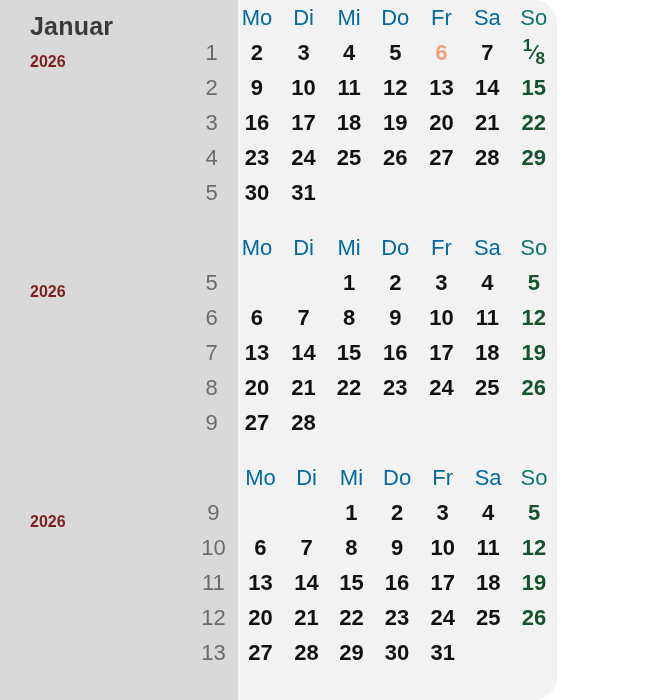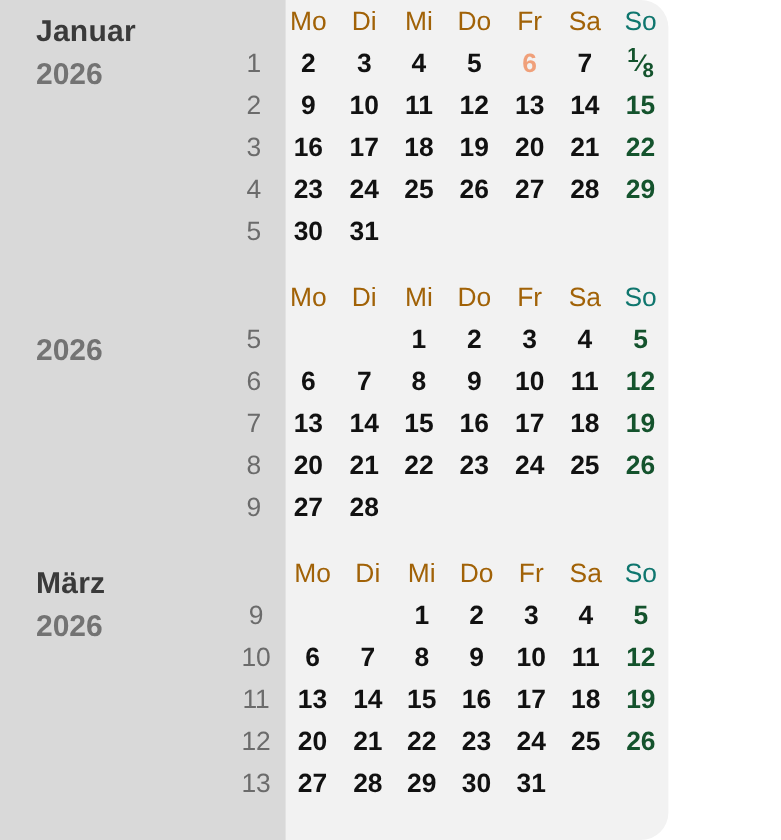--- a/index.html
+++ b/index.html
@@ -46,43 +46,43 @@
     color: #3a3a3a;
     font-weight: bold;
     font-size: 25px;
     line-height: 36px;
     letter-spacing: 0.2px;
   }
   .month-year {
     position: absolute;
     left: 30px;
     top: 44px;
-    color: #737373;
+    color: #7f1d1d;
     font-weight: bold;
-    font-size: 25px;
+    font-size: 16px;
     line-height: 36px;
   }
   table.grid {
     position: absolute;
     left: 190px;
     top: 0;
     border-collapse: collapse;
   }
   table.grid td, table.grid th {
     width: 57px;
     height: 35px;
     text-align: center;
     vertical-align: middle;
     padding: 0;
     font-size: 22px;
   }
   
   th.dow {
     font-weight: normal;
-    color: #a16207;
+    color: #0369a1;
     font-size: 21px;
     padding-bottom: 2px;
   }
   th.dow.sun {
     color: #0f766e;
   }
   td.weeknum {
     width: 60px;
     color: #6b6b6b;
     font-weight: normal;
@@ -249,21 +249,20 @@
               <td class="day empty"></td>
               <td class="day empty"></td>
               <td class="day empty"></td>
               <td class="day empty"></td>
               <td class="day empty"></td>
             </tr>
           </tbody>
         </table>
       </div>
       <div class="month">
-        <div class="month-title">März</div>
         <div class="month-year">2026</div>
         <table class="grid">
           <thead>
             <tr>
               <th class="dow" style="width: 60px;"></th>
               <th class="dow">Mo</th>
               <th class="dow">Di</th>
               <th class="dow">Mi</th>
               <th class="dow">Do</th>
               <th class="dow">Fr</th>

